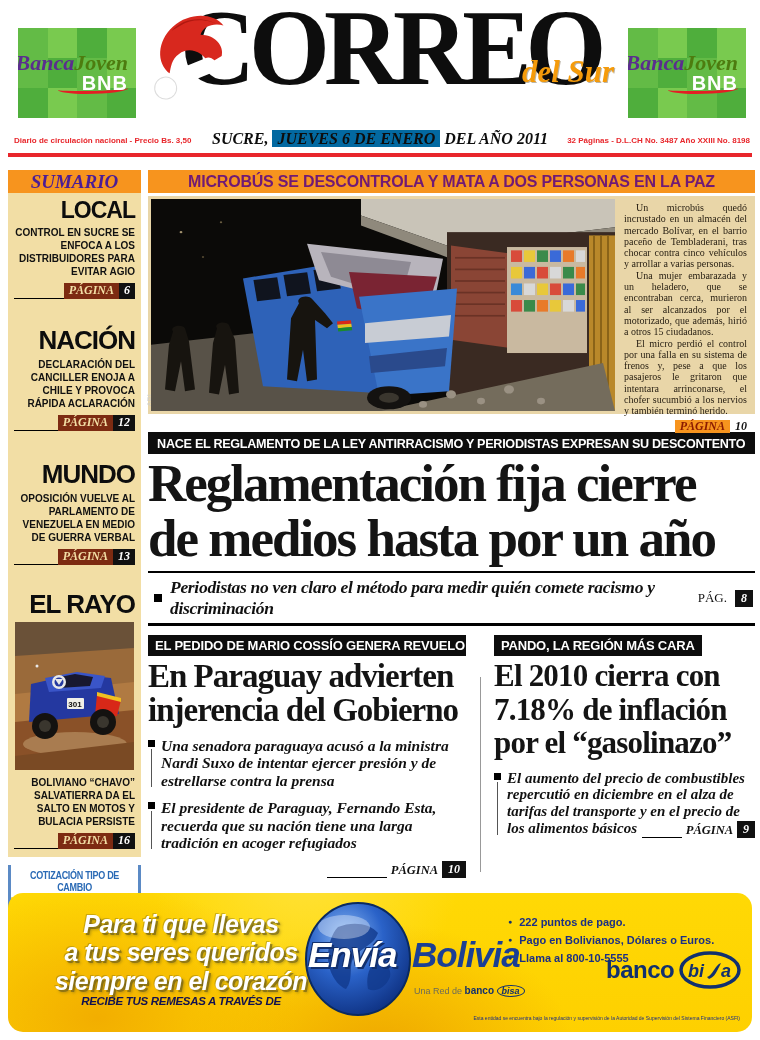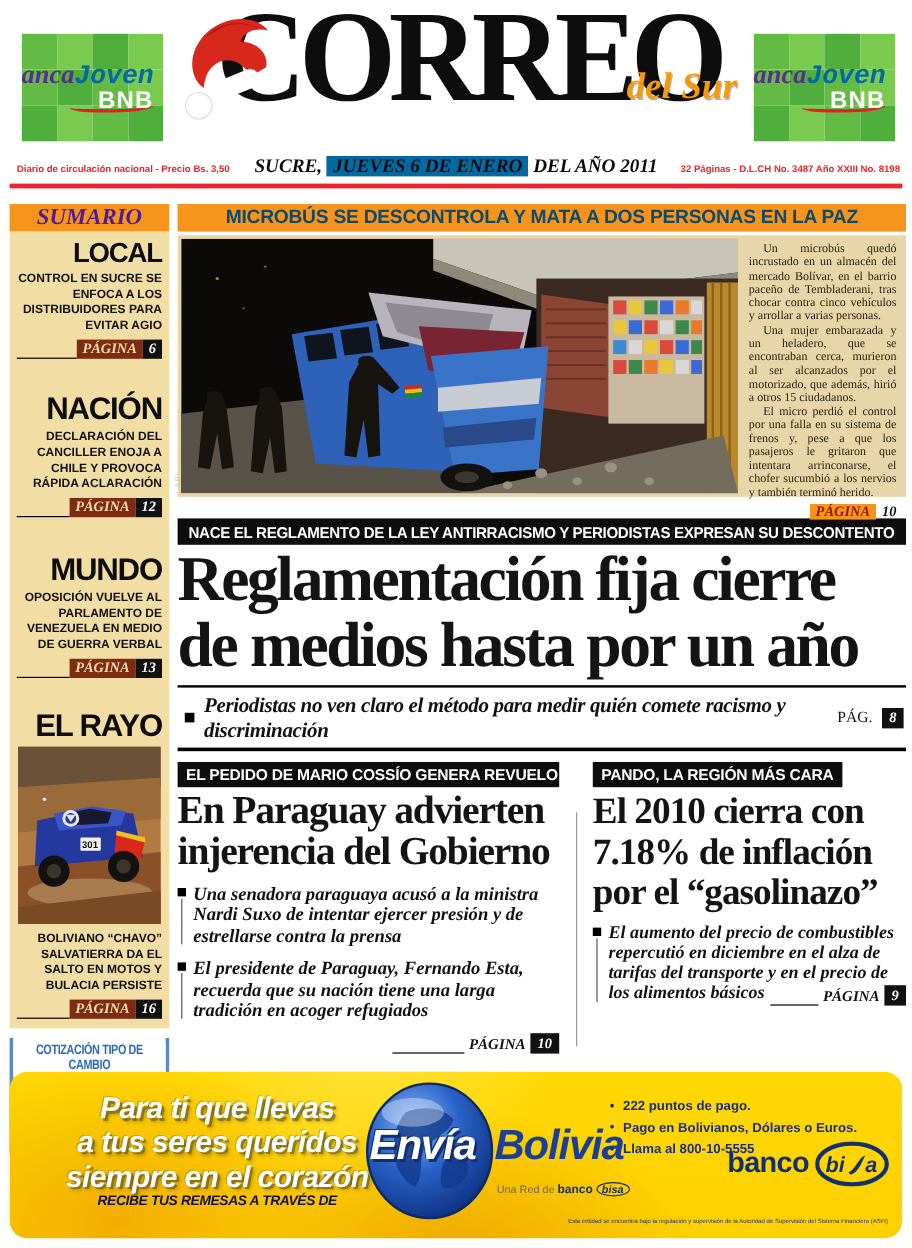--- a/index.html
+++ b/index.html
@@ -8,21 +8,21 @@
 
   
   .masthead { position:absolute; top:0; left:0; width:760px; height:128px; background:#fff; }
   .bank-logo { position:absolute; top:28px; width:118px; height:90px; overflow:hidden; }
   .bank-logo.left { left:18px; } .bank-logo.right { left:628px; }
   .bl-grid { position:absolute; inset:0; display:grid; grid-template-columns:repeat(4,1fr); grid-template-rows:repeat(3,1fr); }
   .bl-grid div:nth-child(odd){ background:#63bb46; } .bl-grid div:nth-child(even){ background:#79ca4f; }
   .bl-grid div:nth-child(3n){ background:#4fae3c; }
   .bl-text { position:absolute; inset:0; display:flex; flex-direction:column; justify-content:center; align-items:flex-end; padding:6px 8px; }
   .bl-banca { font-family:"Liberation Serif", serif; font-style:italic; font-weight:bold; font-size:22px; color:#5b2d8e; line-height:.9; white-space:nowrap; }
-  .bl-banca .joven { color:#0369a1;font-family:Liberation Mono, monospace; }
+  .bl-banca .joven { color:#4d7c0f; }
   .bl-bnb { font-size:20px; font-weight:bold; color:#fff; letter-spacing:1px; line-height:1; }
   .bl-swoosh { position:absolute; right:8px; top:56px; width:70px; height:10px; border-bottom:3px solid #e31e24; border-radius:0 0 60% 40%; }
   .mast-title { position:absolute; left:150px; top:2px; width:480px; height:120px; }
   .mast-correo { position:absolute; left:30px; top:-14px; font-family:"Liberation Serif", serif; font-weight:bold; font-size:104px; letter-spacing:-6px; color:#0d0d0d; transform:scaleY(1.04); white-space:nowrap; }
   .mast-delsur { position:absolute; left:372px; top:52px; font-family:"Liberation Serif", serif; font-style:italic; font-weight:bold; font-size:31px; color:#f59b0a; text-shadow:1px 1px 0 rgba(60,40,0,.35); white-space:nowrap; }
   .santa-hat { position:absolute; left:-12px; top:6px; }
 
   
   .dateline { position:absolute; top:130px; left:8px; width:744px; height:22px; }
   .dl-left { position:absolute; left:6px; top:6px; font-size:8px; font-weight:bold; color:#e8262b; }
@@ -45,21 +45,21 @@
   .sb-photo { width:119px; height:148px; margin:4px auto 6px auto; display:block; }
   
   .fx-box { margin-top:8px; border:3px solid #5b8ac5; background:#fff; }
   .fx-head { background:#fff; color:#2a6ab5; font-weight:bold; font-size:9px; letter-spacing:-0.3px; text-align:center; padding:3px 1px; transform:scaleY(1.25); }
   .fx-body { background:#f0ce4a; text-align:center; padding:8px 2px 7px 2px; }
   .fx-value { font-weight:bold; font-size:27px; color:#111; letter-spacing:-1px; }
   .fx-label { margin-top:7px; font-weight:bold; font-size:10px; color:#1f4fa0; letter-spacing:1px; }
 
   
   .main { position:absolute; top:170px; left:148px; width:607px; }
-  .kicker-orange { height:23px; background:#f7941e; display:flex; align-items:center; justify-content:center; color:#0c4a6e; font-weight:bold; font-size:16px; letter-spacing:-0.2px; white-space:nowrap; }
+  .kicker-orange { height:23px; background:#f7941e; display:flex; align-items:center; justify-content:center; color:#701a75; font-weight:bold; font-size:16px; letter-spacing:-0.2px; white-space:nowrap; }
   .lead-panel { margin-top:3px; height:218px; background:#e9d6a8; display:flex; }
   .lead-photo-wrap { position:relative; width:467px; padding:3px 0 3px 3px; }
   .lead-photo { width:100%; height:100%; display:block; }
   .photo-credit { position:absolute; left:4px; bottom:8px; transform:rotate(-90deg); transform-origin:left bottom; font-size:6px; color:#ccc; letter-spacing:1px; }
   .lead-text { flex:1; padding:6px 8px 4px 9px; font-family:"Liberation Serif", serif; font-size:10px; line-height:1.13; color:#241c10; text-align:justify; }
   .lead-text p { text-indent:12px; }
   .lead-pg { display:flex; justify-content:flex-end; align-items:center; margin-top:3px; }
   .lead-pg .lbl { background:#f7941e; color:#8b1a00; font-style:italic; font-weight:bold; font-size:12px; padding:0 5px; font-family:"Liberation Serif", serif; }
   .lead-pg .num { color:#111; font-style:italic; font-weight:bold; font-size:12px; padding-left:5px; font-family:"Liberation Serif", serif; }
 

